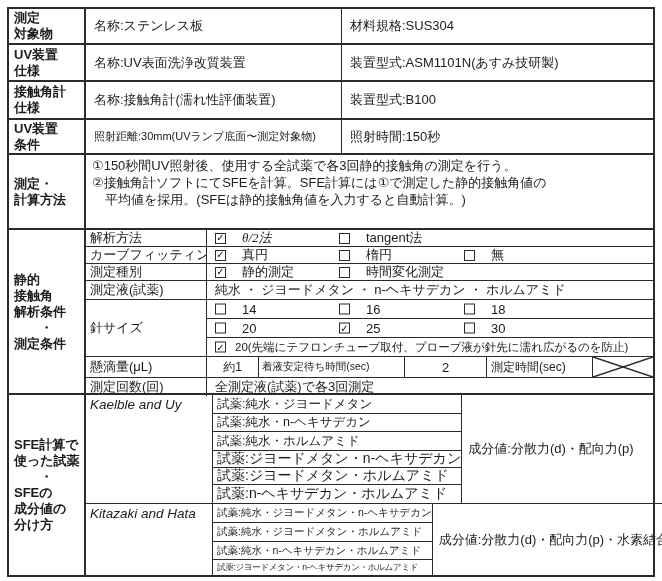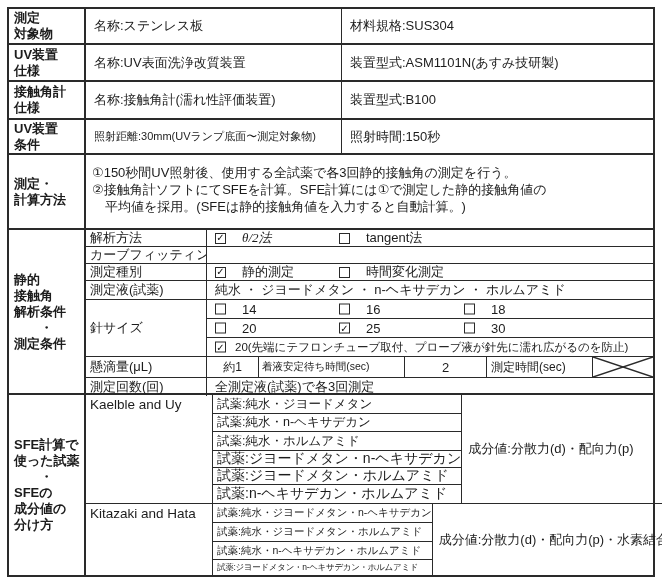--- a/index.html
+++ b/index.html
@@ -20,21 +20,21 @@
   .labelcol {
     flex:0 0 77px; border-right:2px solid #2a2a2a;
     display:flex; flex-direction:column; justify-content:center;
     padding:2px 2px 2px 5px; font-weight:600; line-height:16px;
   }
   .labelcol .dotline { padding-left:26px; font-weight:600; }
   .cell { display:flex; align-items:center; padding-left:8px; }
   .c1 { flex:0 0 256px; border-right:1.5px solid #2a2a2a; }
   .c2 { flex:1 1 auto;text-align:right; }
   .small { font-size:11px; }
-  .methodbody { flex:1 1 auto; padding:9px 4px 0 6px; line-height:17px; }
+  .methodbody { flex:1 1 auto; padding:2px 4px 0 6px; line-height:17px; }
   
   .an-body { flex:1 1 auto; display:flex; flex-direction:column; }
   .an-row { display:flex; flex:0 0 auto; border-bottom:1px solid #2a2a2a; }
   .an-row:last-child { border-bottom:none; }
   .an-sub {
     flex:0 0 121px; border-right:1.5px solid #2a2a2a;
     display:flex; align-items:center; padding-left:4px; white-space:nowrap; overflow:hidden;
   }
   .an-opts { position:relative; flex:1 1 auto; }
   .opt { position:absolute; top:50%; transform:translateY(-50%); display:flex; align-items:center; gap:16px; white-space:nowrap; }
@@ -56,21 +56,21 @@
   .dc.v82 { flex:0 0 82px; justify-content:center; }
   .dc.v106 { flex:0 0 106px; font-size:12px; padding-left:4px; }
   .dc.vx { flex:1 1 auto; position:relative; padding:0; }
   .dc.vx svg { position:absolute; inset:0; width:100%; height:100%; }
   
   .sfe-body { flex:1 1 auto; display:flex; flex-direction:column; }
   .sfe-block { display:flex; flex:0 0 auto; border-bottom:1.5px solid #2a2a2a; }
   .sfe-block:last-child { border-bottom:none; flex:1 1 auto; }
   .m-name {
     flex:0 0 127px; border-right:1.5px solid #2a2a2a;
-    padding:2px 2px 0 4px; font-size:13.5px;
+    padding:2px 2px 0 4px; font-size:13.5px;font-style:italic;
   }
   .reagents { flex:0 0 193px; border-right:1.5px solid #2a2a2a; display:flex; flex-direction:column; }
   .rg { flex:0 0 auto; border-bottom:1px solid #2a2a2a; display:flex; align-items:center; padding-left:4px; white-space:nowrap; overflow:hidden; }
   .rg:last-child { border-bottom:none; flex:1 1 auto; }
   .components { flex:1 1 auto; display:flex; align-items:center; padding-left:6px; white-space:nowrap; }
   .h17 { height:17px; } .h19 { height:19px; } .h18 { height:18px; }
   .fs13 { font-size:13px; } .fs125 { font-size:12.5px; } .fs10 { font-size:14px; }
   .fs105 { font-size:10.5px; } .fs85 { font-size:8.5px; letter-spacing:-0.3px; }
   .fs11 { font-size:13px; }
   .kae-block { flex:0 0 106px; }
@@ -149,20 +149,34 @@
             </span>
             <span class="opt p2">
               <span class="cb"></span>
               <span>tangent法</span>
             </span>
           </div>
         </div>
 
         <div class="an-row h17">
           <div class="an-sub">カーブフィッティング</div>
+          <div class="an-opts">
+            <span class="opt p1">
+              <span class="cb checked"></span>
+              <span>真円</span>
+            </span>
+            <span class="opt p2">
+              <span class="cb"></span>
+              <span>楕円</span>
+            </span>
+            <span class="opt p3">
+              <span class="cb"></span>
+              <span>無</span>
+            </span>
+          </div>
         </div>
 
         <div class="an-row h17">
           <div class="an-sub">測定種別</div>
           <div class="an-opts">
             <span class="opt p1">
               <span class="cb checked"></span>
               <span>静的測定</span>
             </span>
             <span class="opt p2">

